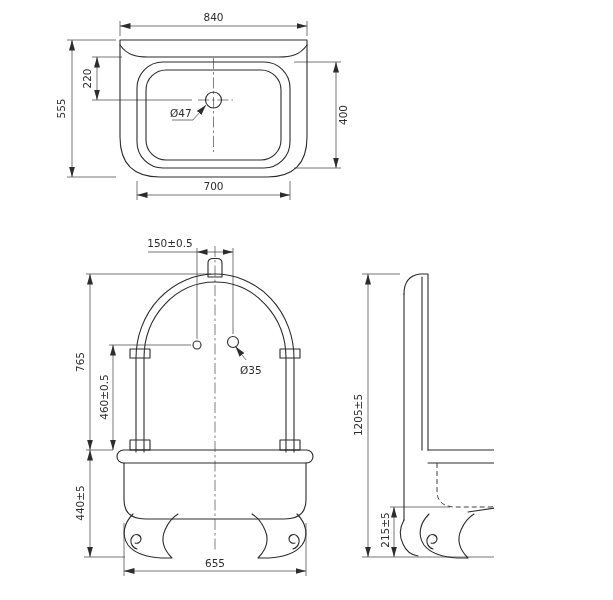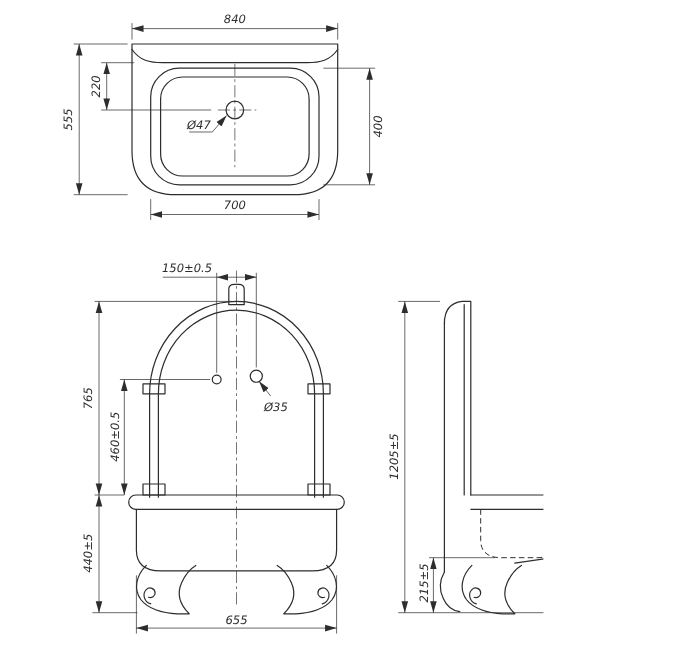--- a/index.html
+++ b/index.html
@@ -1,16 +1,16 @@
 <!DOCTYPE html>
 <html style="--line: #2d2d2d; --bg: #ffffff;"><head>
 <meta charset="utf-8">
 <style>
   html,body{margin:0;padding:0;background:#fff;}
-  .stage{position:relative;width:494px;height:600px;background:var(--bg,#ffffff);overflow:hidden;font-style:italic;}
+  .stage{position:relative;width:494px;height:600px;background:var(--bg,#ffffff);overflow:hidden;}
   svg{display:block;color:var(--line,#2d2d2d);}
   .obj{fill:none;stroke:currentColor;stroke-width:1.1;stroke-linejoin:round;stroke-linecap:round;}
   .thin{fill:none;stroke:currentColor;stroke-width:.65;}
   .dl{fill:none;stroke:currentColor;stroke-width:.65;marker-start:url(#arr);marker-end:url(#arr);}
   .ldr{fill:none;stroke:currentColor;stroke-width:.65;marker-start:url(#arr);}
   .cl{fill:none;stroke:currentColor;stroke-width:.6;stroke-dasharray:11 3 2.5 3;}
   .hid{fill:none;stroke:currentColor;stroke-width:.9;stroke-dasharray:5 3;}
   text{font-family:"DejaVu Sans","Liberation Sans",sans-serif;font-size:10.5px;fill:currentColor;}
 </style>
 </head>

